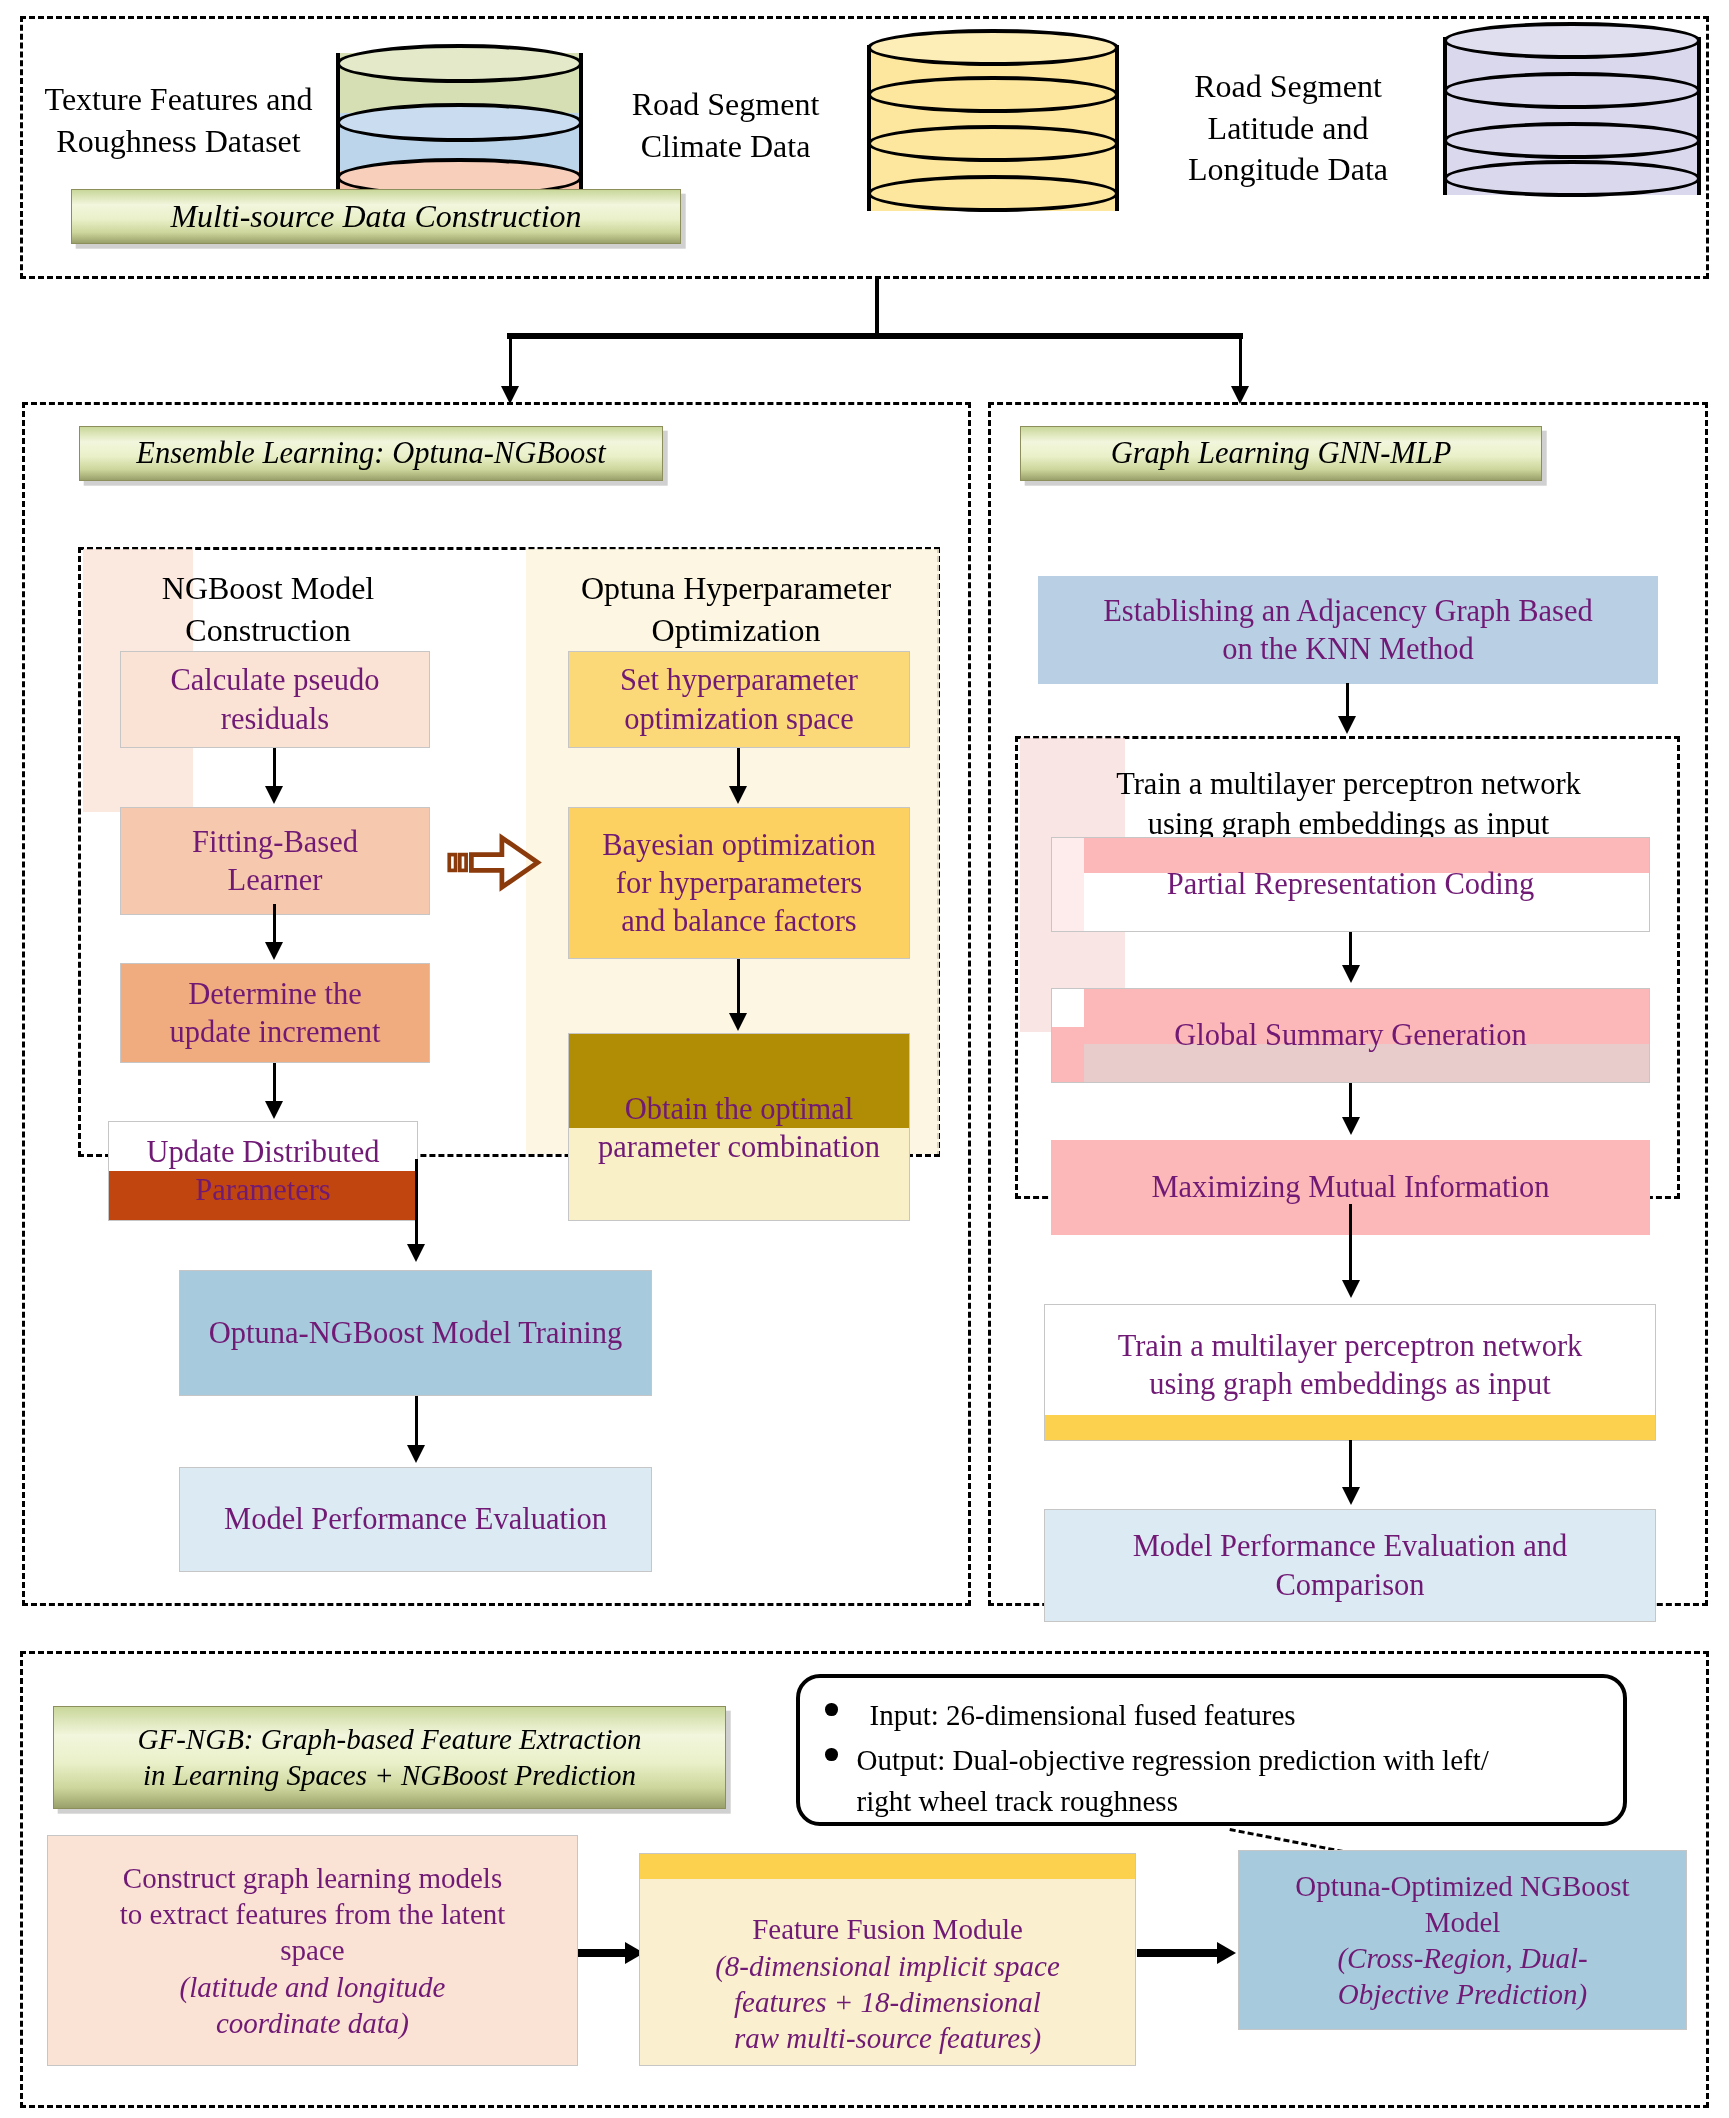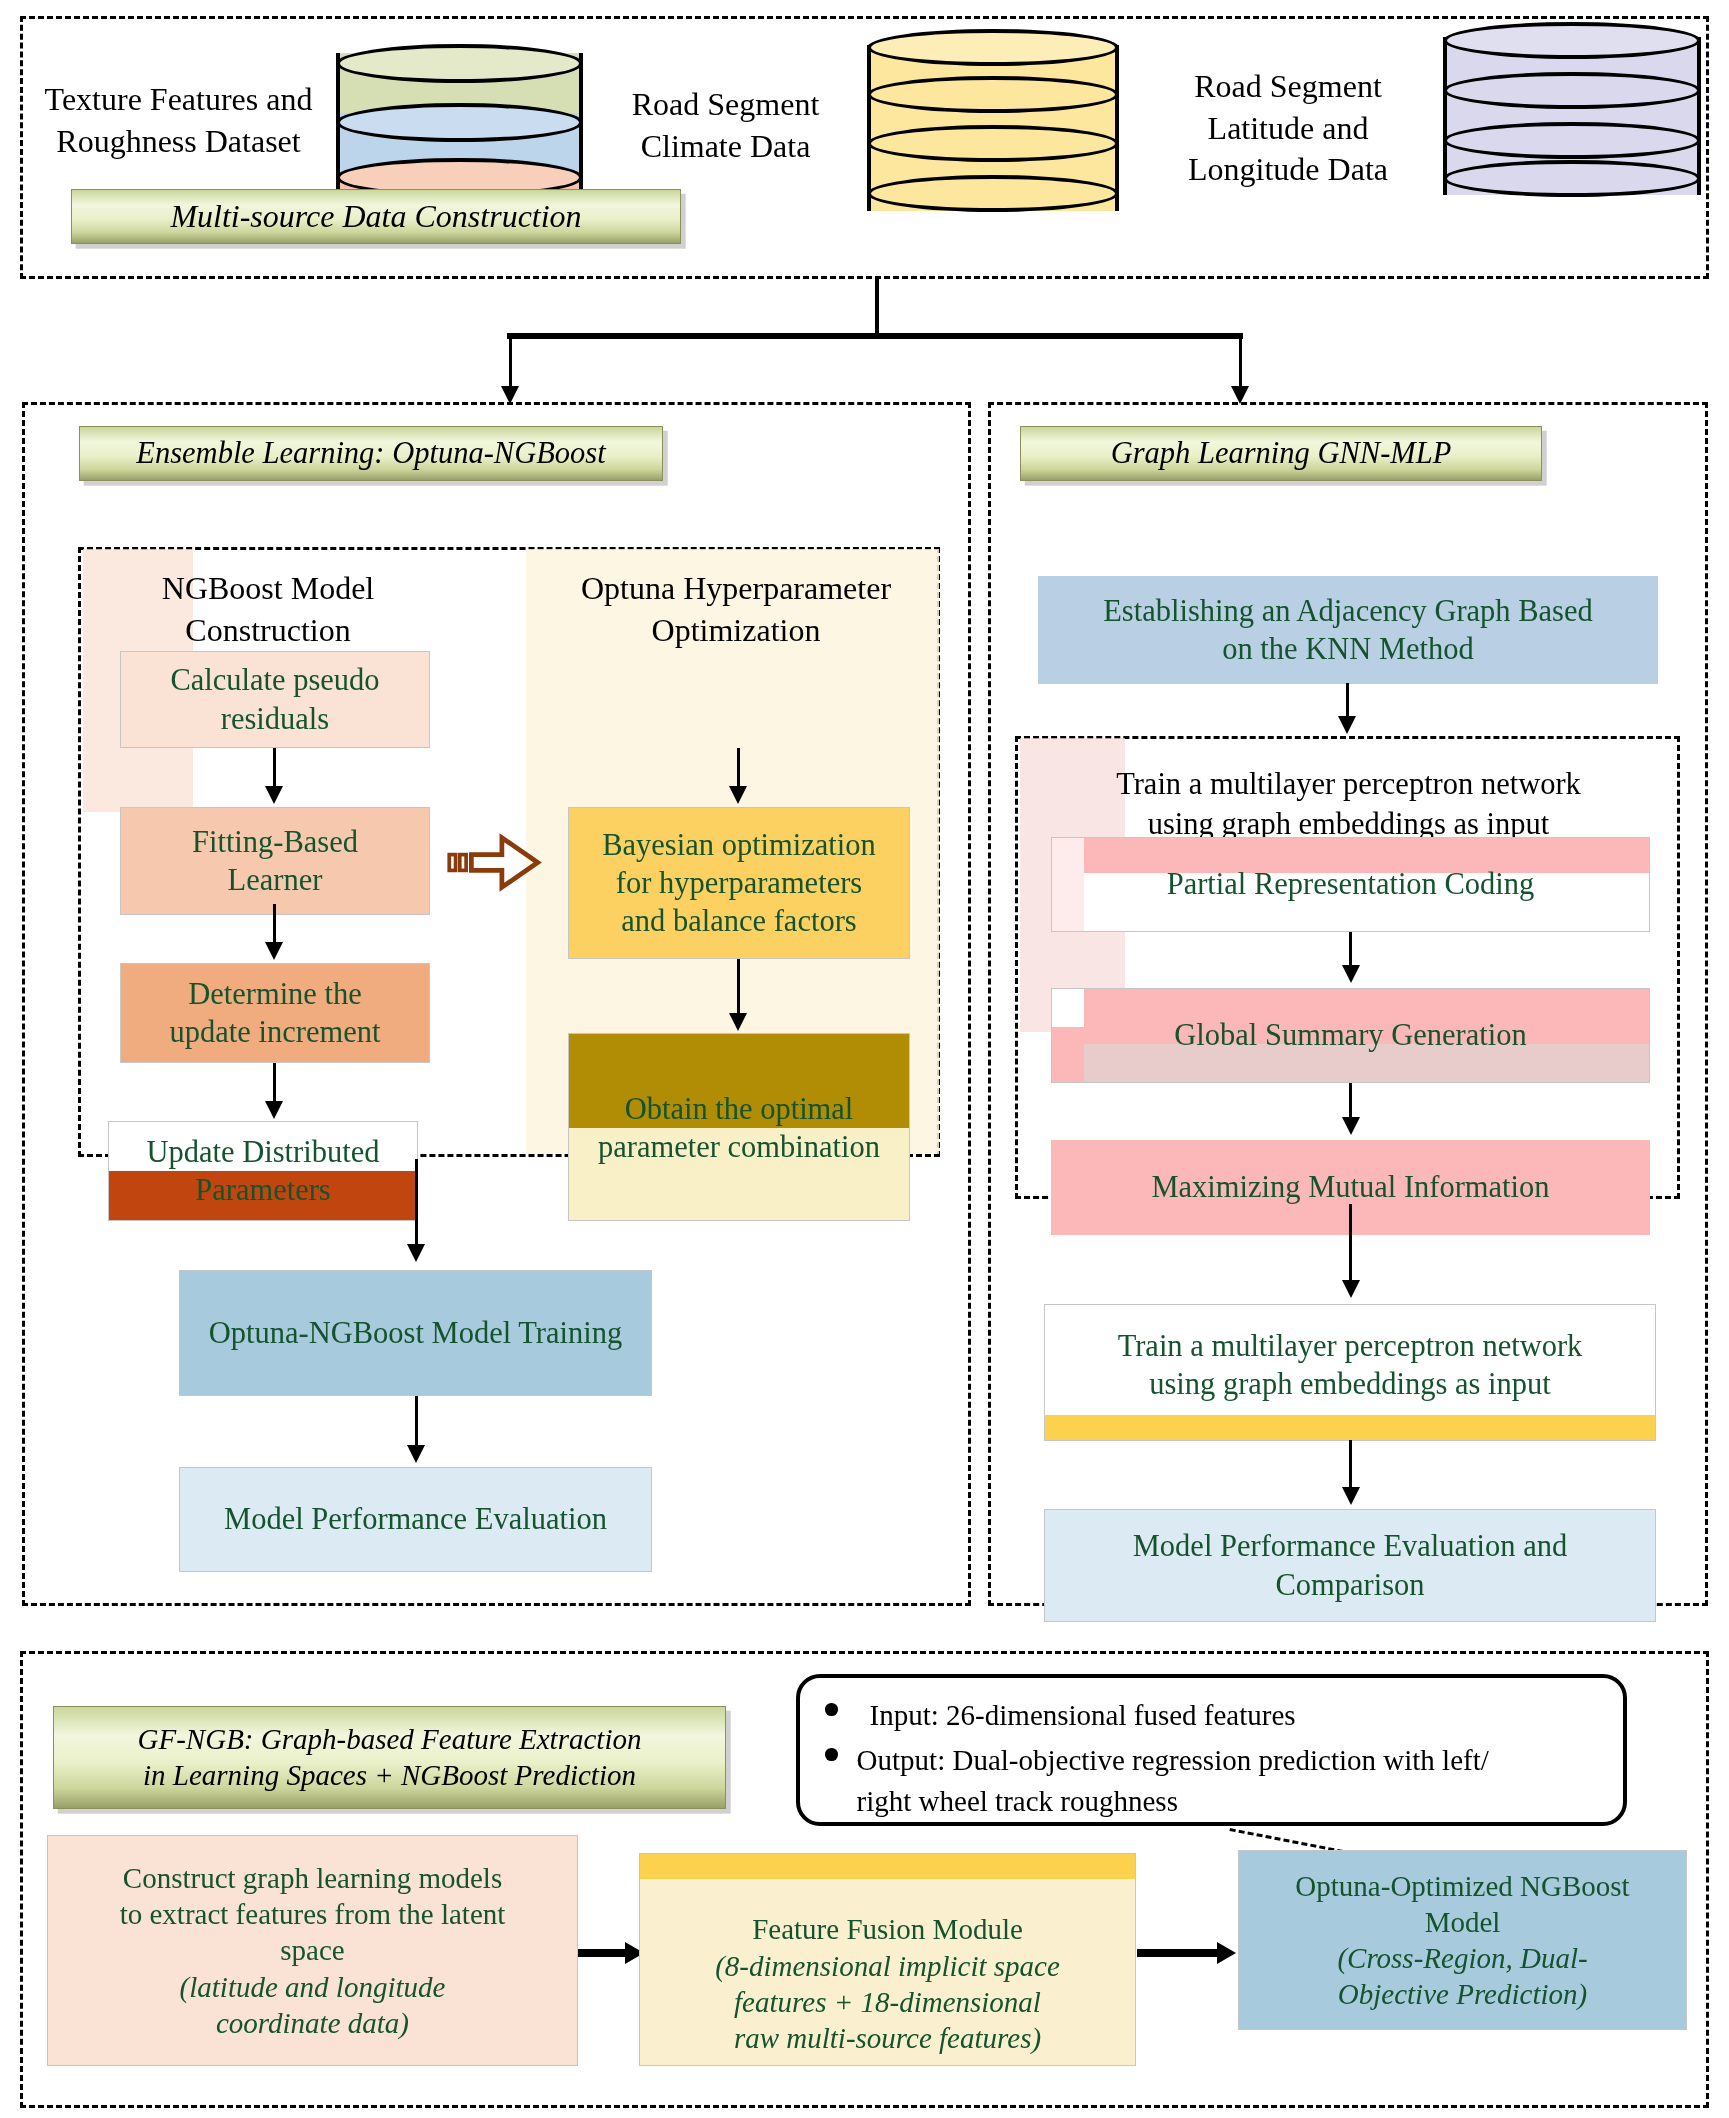--- a/index.html
+++ b/index.html
@@ -14,21 +14,21 @@
   .plaque{position:absolute;box-sizing:border-box;
       background:linear-gradient(to bottom,#c9d79a 0%,#f2f6dd 28%,#eaf0c9 55%,#cdd69c 80%,#9aa06a 100%);
       border:1.6px solid #8c8f5c;
       display:flex;align-items:center;justify-content:center;
       text-align:center;color:#000;line-height:1.22;
       box-shadow:4.7px 4.7px 0 rgba(150,150,150,.45);font-style:italic;}
 
   
   .box{position:absolute;box-sizing:border-box;border:1.1px solid #c6c6c6;
        display:flex;align-items:center;justify-content:center;text-align:center;
-       color:#14532d;line-height:1.25;padding:2.1px 5.3px;}
+       color:#701a75;line-height:1.25;padding:2.1px 5.3px;}
   .box span{display:block;width:100%;}
 
   
   .vline{position:absolute;background:#000;width:2.6px;}
   .hline{position:absolute;background:#000;height:2.6px;}
   .vline-thick{position:absolute;background:#000;width:3.7px;}
   .hline-thick{position:absolute;background:#000;height:5.8px;}
   .ahead-down{position:absolute;width:0;height:0;border-left:9px solid transparent;
       border-right:9px solid transparent;border-top:18px solid #000;}
   .ahead-right{position:absolute;width:0;height:0;border-top:11px solid transparent;
@@ -149,20 +149,24 @@
   </div>
 
   <div class="fatarrow" style="left:444px;top:823px;width:100px;height:79px;">
     <svg width="100" height="79" viewBox="0 0 190 150">
       <path d="M52 60 L110 60 L110 28 L178 75 L110 122 L110 90 L52 90 Z" fill="none" stroke="#8b3a0b" stroke-width="9"></path>
       <rect x="10" y="60" width="12" height="30" fill="none" stroke="#8b3a0b" stroke-width="7"></rect>
       <rect x="30" y="60" width="12" height="30" fill="none" stroke="#8b3a0b" stroke-width="7"></rect>
     </svg>
   </div>
 
+  <div class="box" style="left:568px;top:651px;width:342px;height:97px;background:#fbd878;font-size:30.5px;">
+    <span style="white-space:pre-line;">Set hyperparameter
+optimization space</span>
+  </div>
   <div class="vline" style="left:737px;top:748px;height:41px;"></div>
   <div class="ahead-down" style="left:729px;top:786px;"></div>
 
   <div class="box" style="left:568px;top:807px;width:342px;height:152px;background:#fcd161;font-size:30.5px;">
     <span style="white-space:pre-line;">Bayesian optimization
 for hyperparameters
 and balance factors</span>
   </div>
   <div class="vline" style="left:737px;top:959px;height:57px;"></div>
   <div class="ahead-down" style="left:729px;top:1013px;"></div>

